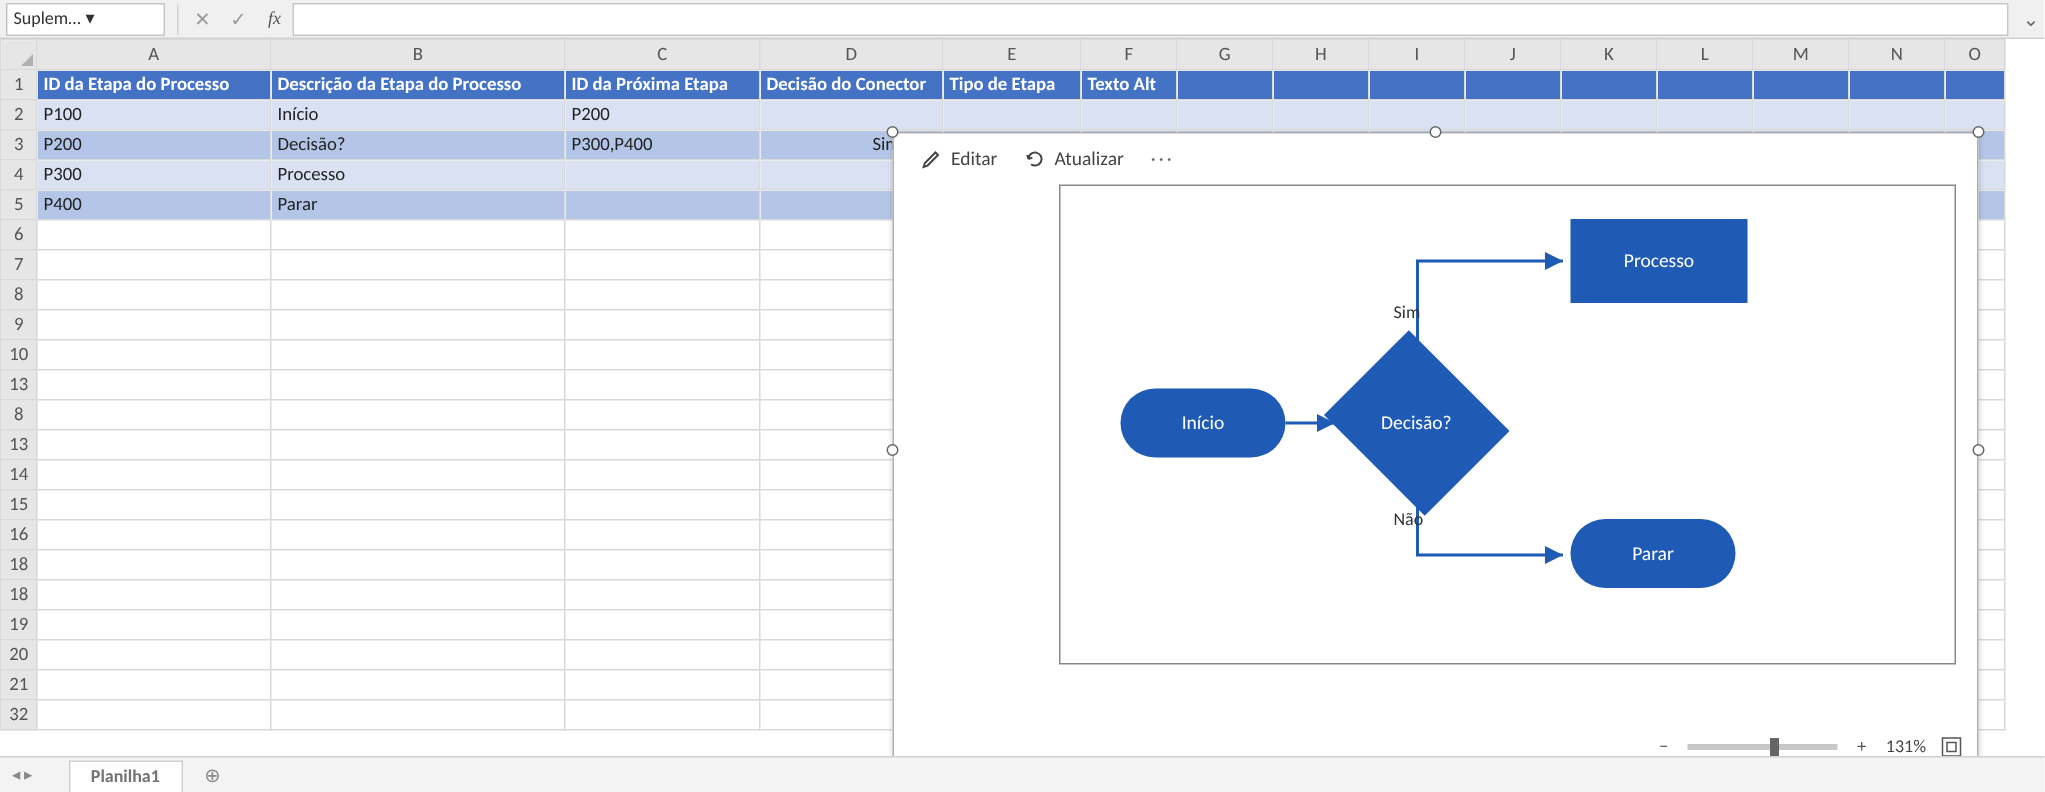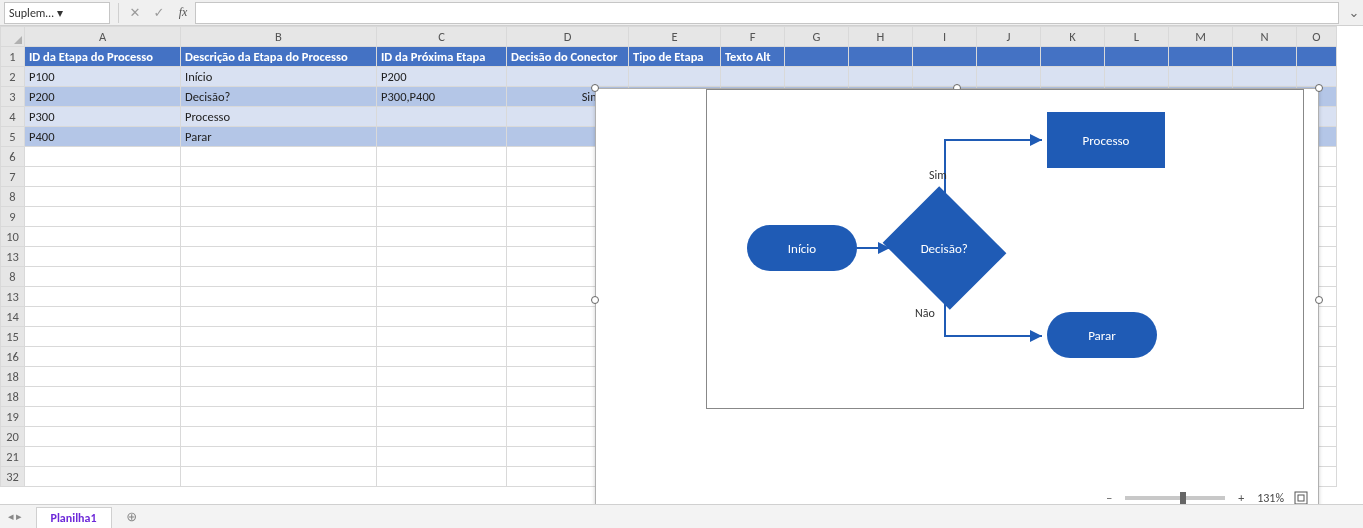--- a/index.html
+++ b/index.html
@@ -58,21 +58,21 @@
 
   
   .visio-status { position: absolute; right: 10px; bottom: 6px; display: flex; align-items: center; gap: 10px; font-size: 12px; color: #444; }
   .zoom-track { width: 100px; height: 4px; background: #c8c8c8; position: relative; }
   .zoom-thumb { position: absolute; top: -4px; left: 55px; width: 6px; height: 12px; background: #666; }
   .zoom-btn { width: 12px; text-align: center; color: #555; }
 
   
   .tab-strip { position: absolute; left: 0; bottom: 0; height: 24px; width: 1363px; background: #f3f3f3; border-top: 1px solid #d0d0d0; display: flex; align-items: center; }
   .tab-nav { display: flex; gap: 2px; padding: 0 8px; color: #888; font-size: 11px; }
-  .tab { padding: 3px 14px; background: #fff; border: 1px solid #d0d0d0; border-bottom: none; font-size: 12px; font-weight: 600; color: #6d28d9; margin-left: 6px; position: relative; top: 1px; }
+  .tab { padding: 3px 14px; background: #fff; border: 1px solid #d0d0d0; border-bottom: none; font-size: 12px; font-weight: 600; color: #737373; margin-left: 16px; position: relative; top: 1px; }
   .tab-add { width: 20px; height: 20px; margin-left: 10px; display:flex; align-items:center; justify-content:center; color:#888; }
 
 </style>
 </head>
 <body>
 
 <div class="formula-bar">
   <div class="name-box">
     <span>Suplemen…</span>
     <span class="name-box-arrow">▾</span>
@@ -530,35 +530,50 @@
   <div class="visio-pane">
     <div class="visio-handle vh-tl"></div>
     <div class="visio-handle vh-tc"></div>
     <div class="visio-handle vh-tr"></div>
     <div class="visio-handle vh-ml"></div>
     <div class="visio-handle vh-mr"></div>
     <div class="visio-handle vh-bl"></div>
     <div class="visio-handle vh-bc"></div>
     <div class="visio-handle vh-br"></div>
 
+    <div class="visio-toolbar">
+      <div class="item">
+        <svg viewBox="0 0 16 16">
+            <path d="M2 14 L3 11 L11 3 L13 5 L5 13 Z M11 3 L13 5"></path>
+          </svg>
+        <span>Editar</span>
+      </div>
+      <div class="item">
+        <svg viewBox="0 0 16 16">
+            <path d="M3 8a5 5 0 1 1 2 4 M3 8l-1 -3 M3 8l3 -1"></path>
+          </svg>
+        <span>Atualizar</span>
+      </div>
+      <div class="item dots">···</div>
+    </div>
 
     <div class="visio-canvas">
 
       <svg width="100%" height="100%" style="position:absolute;left:0;top:0">
         <defs>
             <marker id="arr" markerWidth="8" markerHeight="8" refX="6" refY="3" orient="auto">
               <path d="M0,0 L6,3 L0,6 Z" fill="#1f5bb5"></path>
             </marker>
           </defs>
         <line x1="150" y1="158" x2="183" y2="158" stroke="#1f5bb5" stroke-width="2" marker-end="url(#arr)"></line>
         <path d="M238 116 L238 50 L335 50" stroke="#1f5bb5" stroke-width="2" fill="none" marker-end="url(#arr)"></path>
         <path d="M238 200 L238 246 L335 246" stroke="#1f5bb5" stroke-width="2" fill="none" marker-end="url(#arr)"></path>
       </svg>
       <span class="edge-label" style="left:222px; top:78px">Sim</span>
-      <span class="edge-label" style="left:208px; top:216px">Não</span>
+      <span class="edge-label" style="left:222px; top:216px">Não</span>
 
       <div class="shape terminator" style="left:40px; top:135px">
           <span>Início</span>
         </div>
       <div class="shape decision" style="left:190px; top:118px; width:95px; height:80px;">
           <span>Decisão?</span>
         </div>
       <div class="shape process" style="left:340px; top:22px">
           <span>Processo</span>
         </div>

